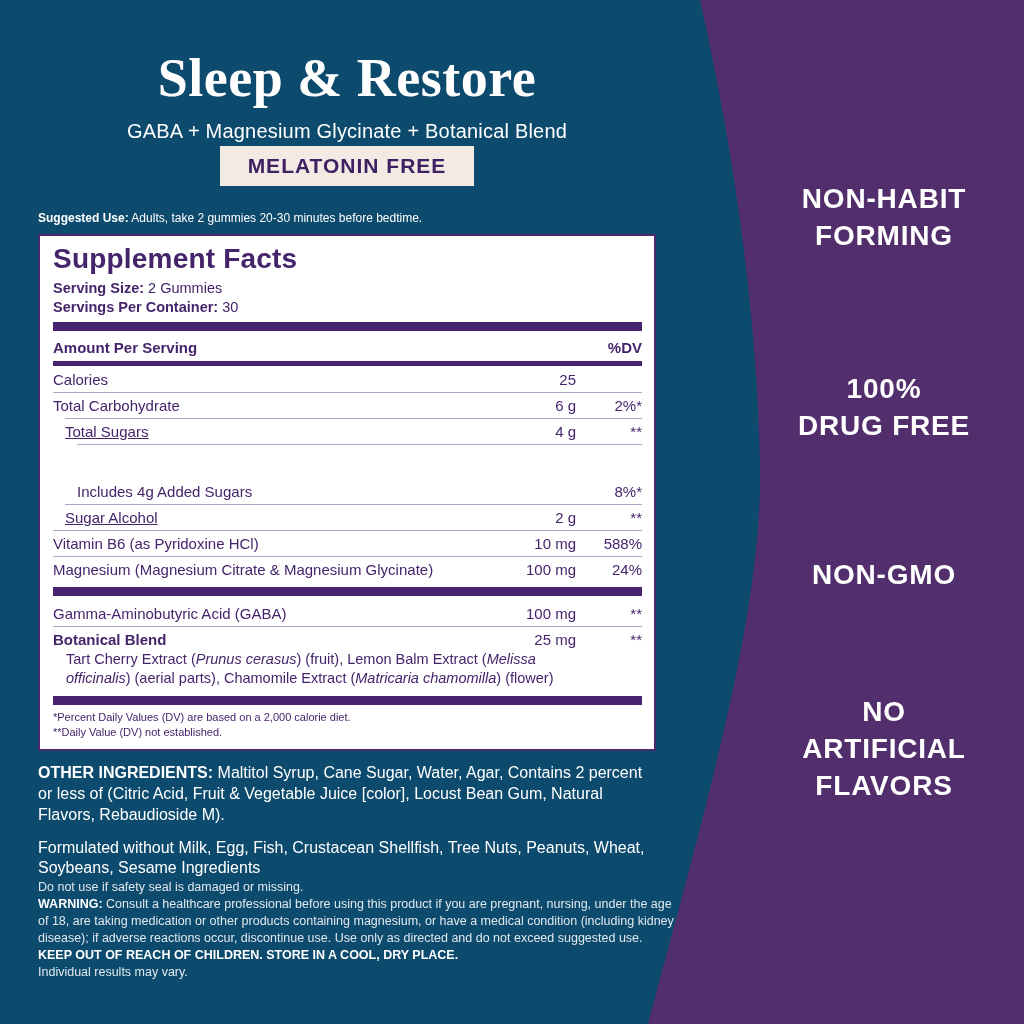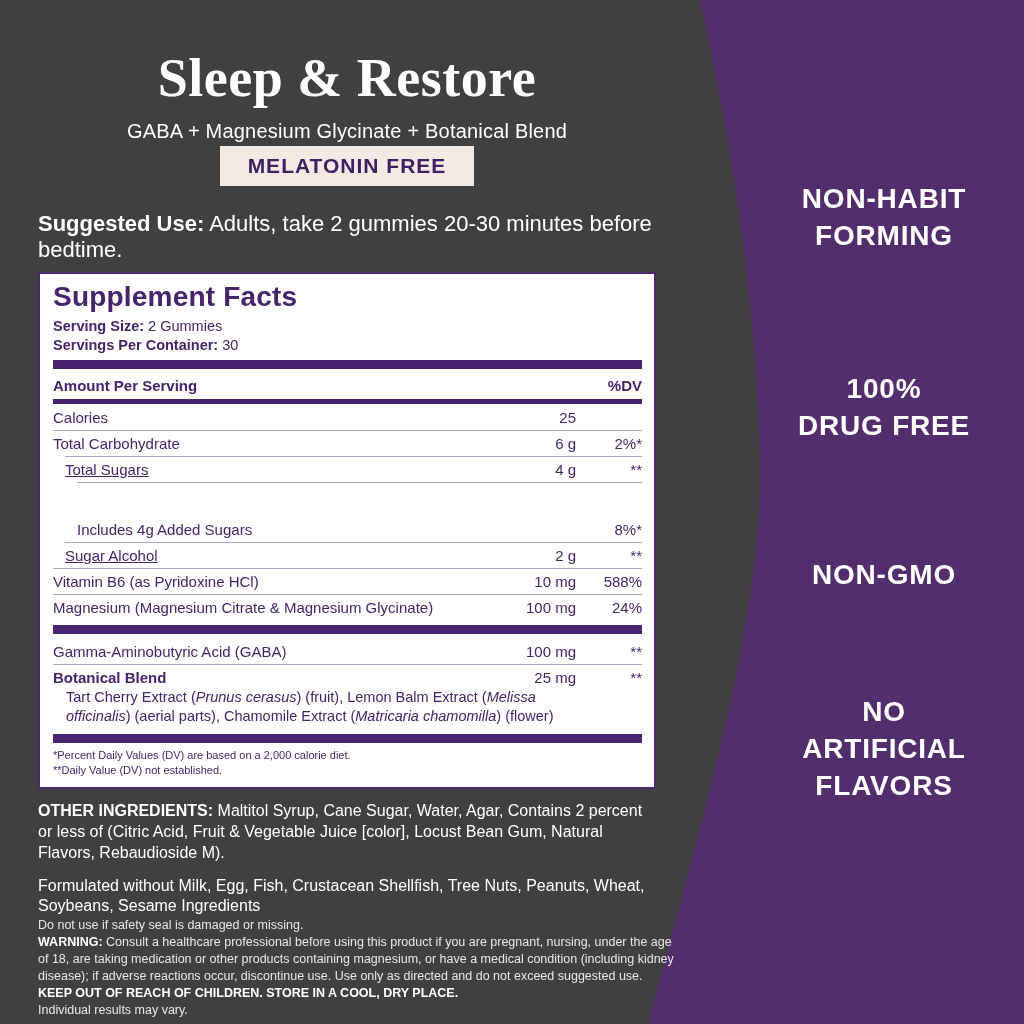--- a/index.html
+++ b/index.html
@@ -1,18 +1,18 @@
 <!DOCTYPE html>
 <html><head>
 <meta charset="utf-8">
 <style>
   html,body{margin:0;padding:0;background:#888;}
   .canvas{
     position:relative;width:1024px;height:1024px;overflow:hidden;
-    background:#404040;
+    background:#0c4a6e;
     font-family:"Liberation Sans", sans-serif;
     -webkit-font-smoothing:antialiased;
   }
   .bg-curve{position:absolute;top:0;left:0;width:1024px;height:1024px;}
   .curve-path{fill:#522e6c;}
 
   
   .left-col{position:absolute;left:38px;top:0;width:618px;}
 
   .header{ text-align:center; margin-top:50px;}
@@ -20,21 +20,21 @@
     font-family:"Liberation Serif", serif;
     font-weight:bold;color:#ffffff;font-size:54px;line-height:1.05;
     letter-spacing:0.5px;
   }
   .subtitle{color:#ffffff;font-size:20px;margin-top:13px;letter-spacing:0.2px;}
   .badge{
     display:inline-block;margin-top:3px;background:#f3eae4;color:#3f2063;
     font-weight:bold;font-size:21px;letter-spacing:1px;padding:8px 28px;
   }
 
-  .suggested{color:#ffffff;font-size:22px;margin-top:25px;text-align:left;}
+  .suggested{color:#ffffff;font-size:12px;margin-top:25px;text-align:left;}
   .suggested b{font-weight:bold;}
 
   
   .panel{
     margin-top:9px;background:#ffffff;border:2px solid #4a2a6b;
     padding:8px 12px 10px 13px;color:#45246b;box-sizing:border-box;width:618px;
   }
   .sf-title{font-size:28px;font-weight:bold;letter-spacing:0.2px;line-height:1.1;margin-bottom:5px;}
   .sf-line{font-size:14.5px;line-height:1.3;}
   .sf-line b{font-weight:bold;}

